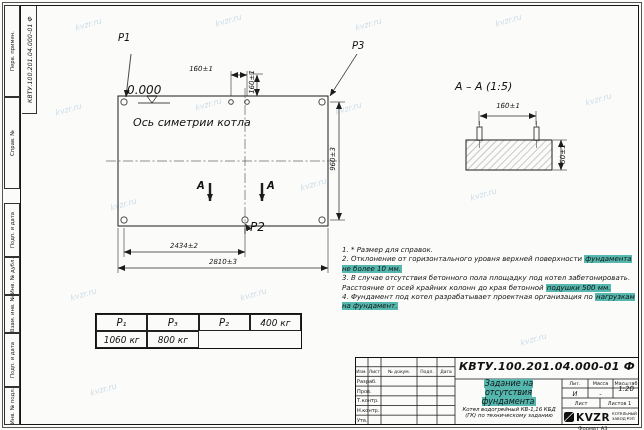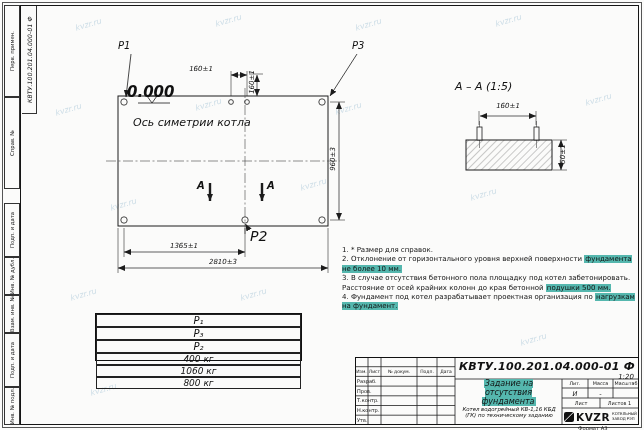--- a/index.html
+++ b/index.html
@@ -10,24 +10,24 @@
   .stamp-cell{position:absolute;left:4px;width:16px;border:1px solid #333;display:flex;align-items:center;justify-content:center;background:transparent}
   .stamp-cell span{transform:rotate(-90deg);white-space:nowrap;font-size:5.3px;color:#222}
   .code-box{position:absolute;left:22px;top:6px;width:15px;height:108px;border-right:1px solid #333;border-bottom:1px solid #333;display:flex;align-items:center;justify-content:center}
   .code-box span{transform:rotate(-90deg);white-space:nowrap;font-size:6px;font-style:italic;letter-spacing:.2px}
   .ov{position:absolute;left:0;top:0;pointer-events:none}
   .t{position:absolute;white-space:nowrap}
   .it{font-style:italic}
   .dim{font-size:7px;font-style:italic;text-align:center;white-space:nowrap}
   .rot{transform:rotate(-90deg)}
   .wm{position:absolute;font-size:8px;font-style:italic;color:#9fc0d4;opacity:.5;transform:rotate(-16deg);white-space:nowrap;pointer-events:none}
-  .notes{position:absolute;left:342px;top:246px;width:294px;font-size:7px;line-height:9.4px;color:#111}
+  .notes{position:absolute;left:342px;top:246px;width:294px;font-size:7px;font-style:italic;line-height:9.4px;color:#111}
   .hl{background:#55b7ae;padding:0 1px}
   .hl:empty{display:none}
-  .ltab{position:absolute;left:95px;top:313px;width:207px;height:48px;border:1.5px solid #111;display:grid;grid-template-columns:1fr;grid-template-rows:1fr 1fr}
+  .ltab{position:absolute;left:95px;top:313px;width:207px;height:36px;border:1.5px solid #111;display:grid;grid-template-columns:1fr 1fr 1fr 1fr;grid-template-rows:1fr 1fr}
   .ltab>div{border:0.8px solid #222;display:flex;align-items:center;justify-content:center}
   .ltab .hd{font-size:10px;font-style:italic}
   .ltab .vl{font-size:9px;font-style:italic}
   .tblock{position:absolute;left:355px;top:357px;width:284px;height:68px;border:1.5px solid #111}
   .tb-t{position:absolute;white-space:nowrap}
   .tb-c{position:absolute;text-align:center;white-space:normal}
   .logo-row{position:absolute;left:564px;top:409px;width:73px;height:15px;display:flex;align-items:center;justify-content:center;gap:2px}
   .logo-ic{width:10px;height:10px;border-radius:2px;background:linear-gradient(135deg,#111 44%,#fff 48%,#111 54%)}
   .logo-name{font-weight:bold;font-size:10.5px;letter-spacing:.5px}
   .logo-sub{display:flex;flex-direction:column;font-size:3.8px;line-height:4.3px}
@@ -175,29 +175,29 @@
       <line x1="355" y1="415.2" x2="455" y2="415.2"></line>
     <line x1="562" y1="388" x2="639" y2="388"></line>
       <line x1="562" y1="398" x2="639" y2="398"></line>
       <line x1="562" y1="408" x2="639" y2="408"></line>
     <line x1="588" y1="379" x2="588" y2="398"></line>
       <line x1="613" y1="379" x2="613" y2="398"></line>
     <line x1="600" y1="398" x2="600" y2="408"></line>
   </g>
 </svg>
 
-<div class="t it" style="left:118px;top:40px;font-size:10px">P1</div>
+<div class="t it" style="left:118px;top:32px;font-size:10px">P1</div>
 <div class="t it" style="left:352px;top:40px;font-size:10px">P3</div>
-<div class="t it" style="left:250px;top:228px;font-size:14px">P2</div>
-<div class="t it" style="left:127px;top:83px;width:46px;text-align:right;font-size:15px;font-weight:bold">0.000</div>
+<div class="t it" style="left:250px;top:220px;font-size:12px">P2</div>
+<div class="t it" style="left:127px;top:83px;width:46px;text-align:left;font-size:12px;font-weight:normal">0.000</div>
 <div class="t it" style="left:133px;top:116px;font-size:11px">Ось симетрии котла</div>
 <div class="t dim" style="left:178px;top:65px;width:46px">160±1</div>
 <div class="t dim rot" style="left:237px;top:78px;width:30px">160±1</div>
 <div class="t dim rot" style="left:315px;top:155px;width:36px">960±3</div>
-<div class="t dim" style="left:144px;top:242px;width:80px">1365±1</div>
+<div class="t dim" style="left:144px;top:242px;width:80px">2434±2</div>
 <div class="t dim" style="left:178px;top:258px;width:90px">2810±3</div>
 <div class="t it" style="left:197px;top:180px;font-size:10px;font-weight:bold">A</div>
 <div class="t it" style="left:267px;top:180px;font-size:10px;font-weight:bold">A</div>
 
 <div class="t it" style="left:455px;top:80px;font-size:11px">А – А (1:5)</div>
 <div class="t dim" style="left:478px;top:102px;width:60px">160±1</div>
 <div class="t dim rot" style="left:547px;top:150px;width:32px">50±1</div>
 
 <div class="notes">
   <div><span>1. * Размер для справок.</span></div>
@@ -231,21 +231,21 @@
 <div class="tb-t" style="left:357px;top:416.8px;font-size:5px">Утв.</div>
 
 <div class="tb-c it" style="left:476px;top:380px;width:65px;font-size:8px;line-height:8.8px"><span class="hl">Задание на отсутствия фундамента</span></div>
 <div class="tb-c it" style="left:460px;top:406px;width:98px;font-size:5.4px;line-height:6px">Котел водогрейный КВ-1,16 КБД (ГК) по техническому заданию</div>
 
 <div class="tb-c" style="left:562px;top:380.5px;width:26px;font-size:4.8px">Лит.</div>
 <div class="tb-c" style="left:588px;top:380.5px;width:25px;font-size:4.8px">Масса</div>
 <div class="tb-c" style="left:613px;top:380.5px;width:26px;font-size:4.8px">Масштаб</div>
 <div class="tb-c it" style="left:562px;top:390px;width:26px;font-size:6.5px">И</div>
 <div class="tb-c it" style="left:588px;top:390px;width:25px;font-size:6.5px">-</div>
-<div class="tb-c it" style="left:613px;top:373px;width:26px;font-size:7px">1:20</div>
+<div class="tb-c it" style="left:613px;top:385px;width:26px;font-size:7px">1:20</div>
 <div class="tb-c" style="left:562px;top:400px;width:38px;font-size:5px">Лист</div>
 <div class="tb-c" style="left:600px;top:400px;width:39px;font-size:5px"><span>Листов</span>&nbsp;<span>1</span></div>
 
 <div class="logo-row">
   <span class="logo-ic"></span>
   <span class="logo-name">KVZR</span>
   <span class="logo-sub">
     <span>КОТЕЛЬНЫЙ</span>
     <span>ЗАВОД РЭП</span>
   </span>

